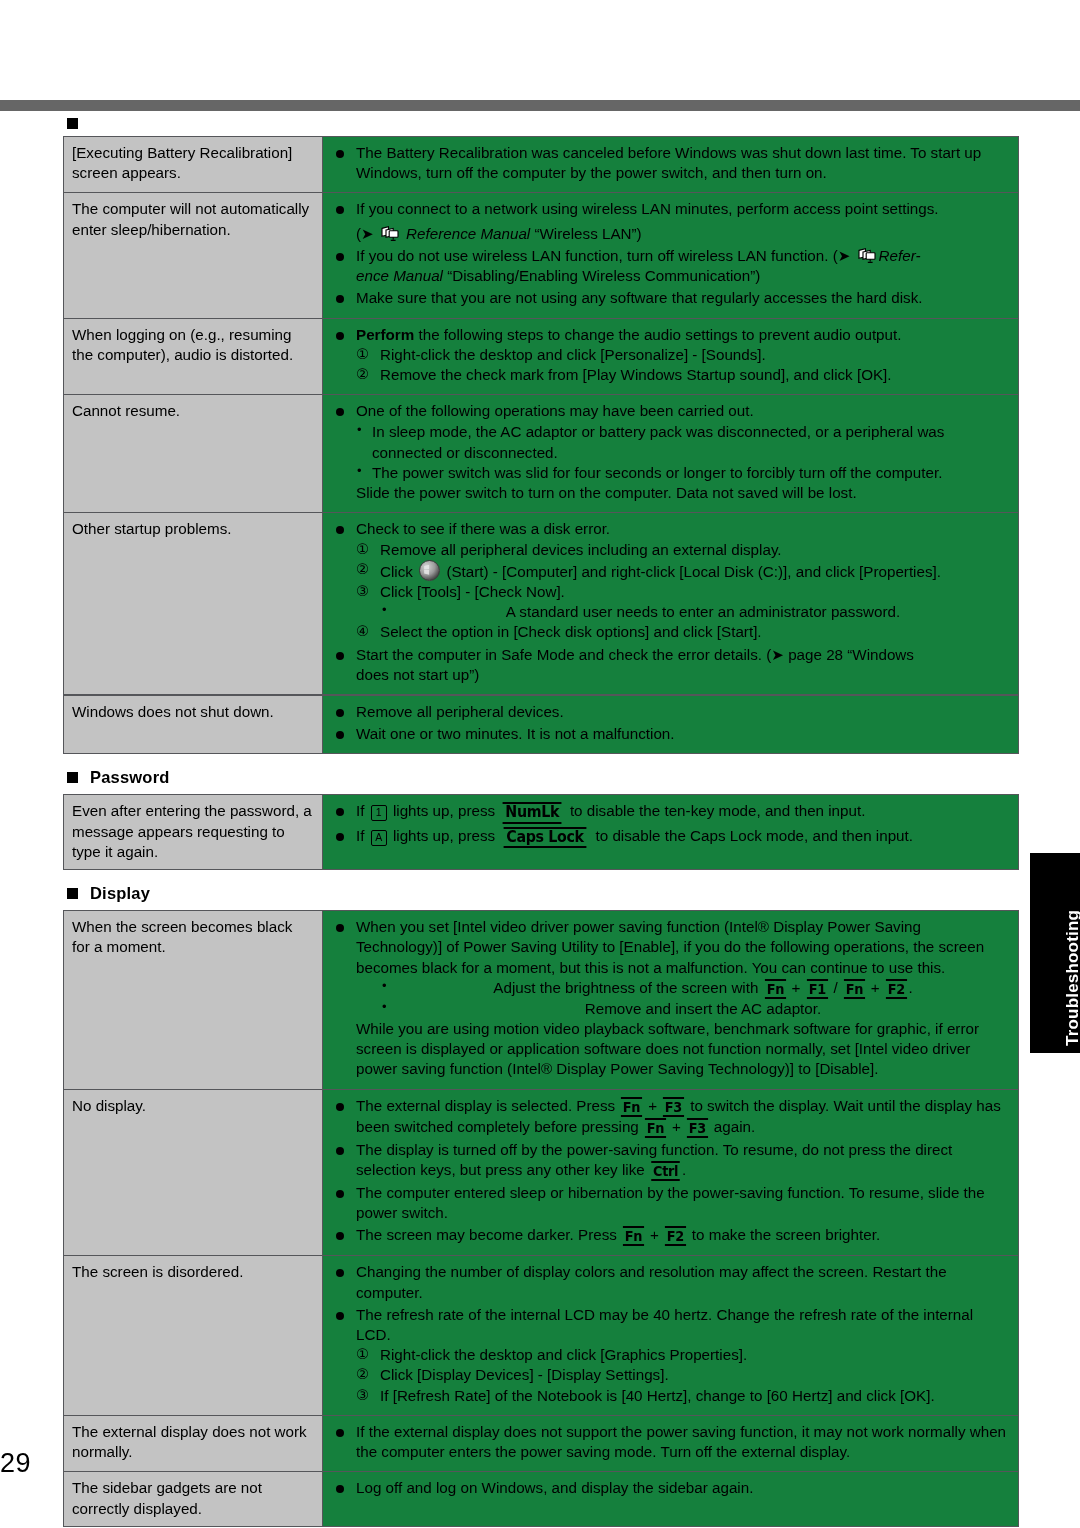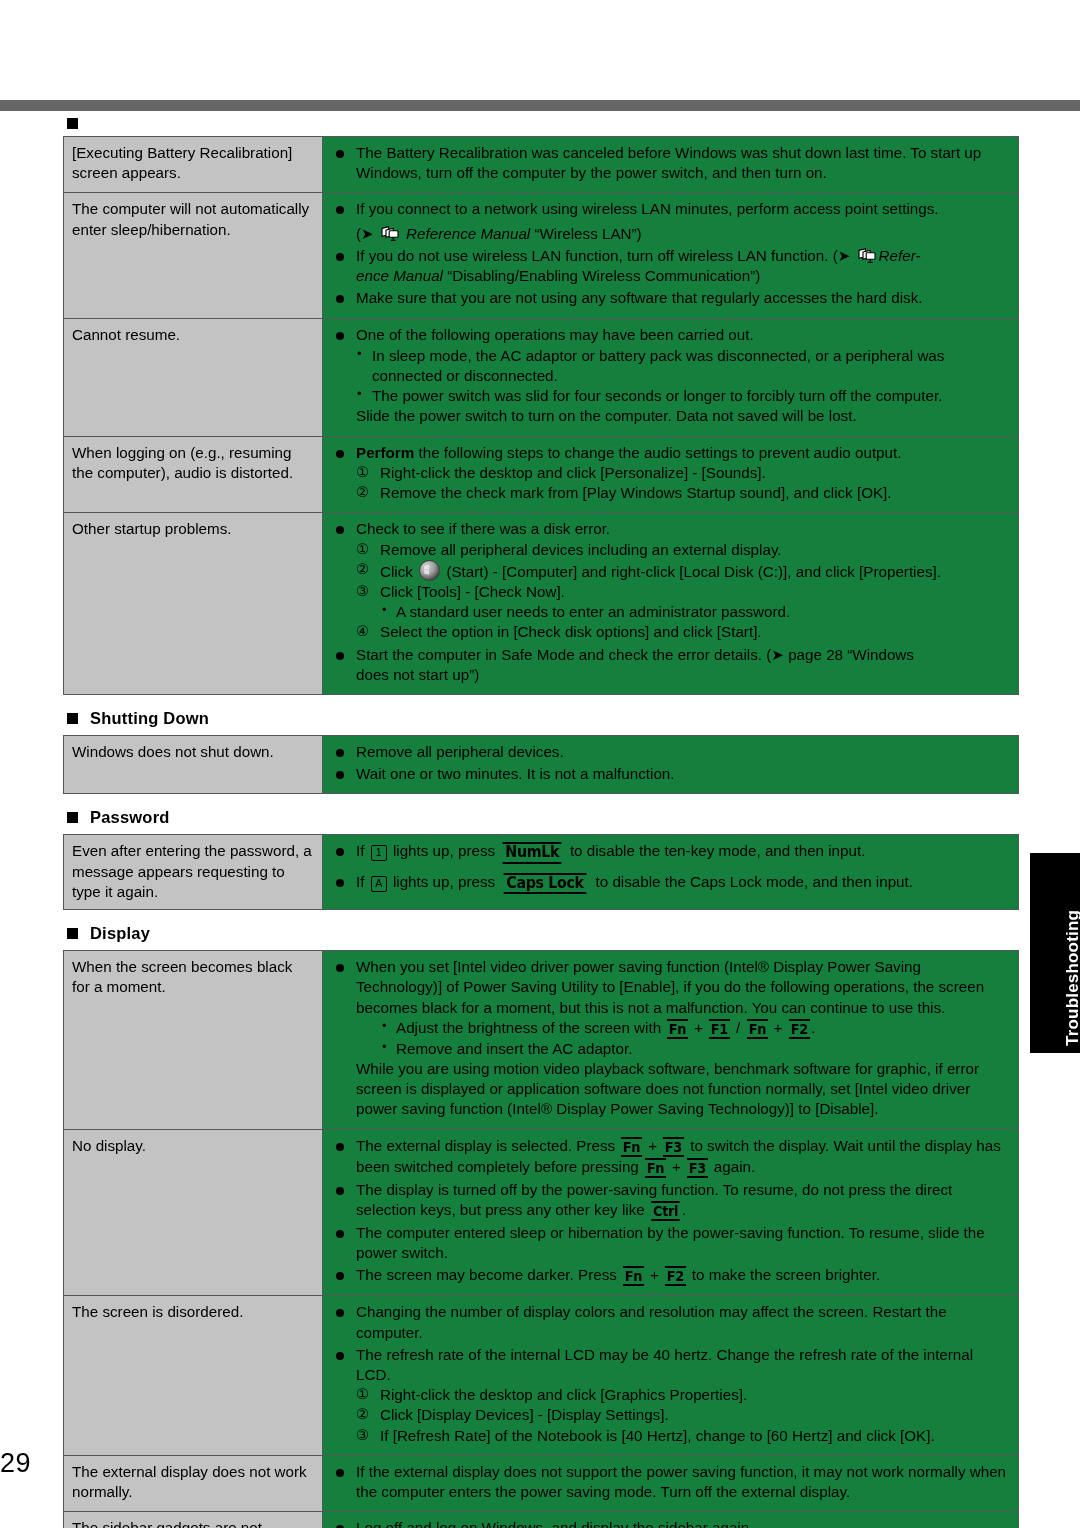--- a/index.html
+++ b/index.html
@@ -53,21 +53,21 @@
     content:"";position:absolute;left:5px;top:7px;
     width:8px;height:8px;border-radius:50%;background:#000;
   }
   .sub{margin:0;padding:0;list-style:none;}
   .sub > li{position:relative;padding-left:16px;}
   .sub > li::before{
     content:"\2022";position:absolute;left:1px;top:-1px;font-size:13px;
   }
   .num{position:relative;padding-left:24px;display:block;}
   .num > .cn{position:absolute;left:0;top:0;font-size:14.5px;}
-  .ind2{padding-left:40px;display:block;position:relative;}
+  .ind2{padding-left:40px;display:block;position:relative;text-align:center;}
   .ind2::before{content:"\2022";position:absolute;left:26px;top:-1px;font-size:13px;}
   
   .key{
     display:inline-block;font-family:"DejaVu Sans",sans-serif;
     font-weight:bold;font-size:14px;line-height:1.0;
     padding:1px 2px 1px 2px;
     border-top:2.2px solid #000;border-bottom:2.2px solid #000;
     letter-spacing:-.4px;
     transform:scaleX(.92);transform-origin:center;
     margin:0 1px;vertical-align:-1px;
@@ -157,43 +157,43 @@
                   </svg>
             </span><span class="it">Refer-</span><br>
             <span class="it">ence Manual</span> <span>“Disabling/Enabling Wireless Communication”)</span>
           </li>
           <li>Make sure that you are not using any software that regularly accesses the hard disk.</li>
         </ul>
       </td>
     </tr>
 
     <tr>
+      <td class="sym">When logging on (e.g., resuming the computer), audio is distorted.</td>
+      <td class="sol">
+        <ul class="b">
+          <li>
+            <b>Perform</b><span> the following steps to change the audio settings to prevent audio output.</span>
+            <span class="num"><span class="cn">①</span><span>Right-click the desktop and click [Personalize] - [Sounds].</span></span>
+            <span class="num"><span class="cn">②</span><span>Remove the check mark from [Play Windows Startup sound], and click [OK].</span></span>
+          </li>
+        </ul>
+      </td>
+    </tr>
+
+    <tr>
       <td class="sym">Cannot resume.</td>
       <td class="sol">
         <ul class="b">
           <li>
             <span>One of the following operations may have been carried out.</span>
             <ul class="sub" style="margin-top:1px">
               <li>In sleep mode, the AC adaptor or battery pack was disconnected, or a peripheral was connected or disconnected.</li>
               <li><span>The power switch was slid for four seconds or longer to forcibly turn off the computer.</span></li>
             </ul>
             <span style="display:block;margin-left:0px">Slide the power switch to turn on the computer. Data not saved will be lost.</span>
-          </li>
-        </ul>
-      </td>
-    </tr>
-
-    <tr>
-      <td class="sym">When logging on (e.g., resuming the computer), audio is distorted.</td>
-      <td class="sol">
-        <ul class="b">
-          <li>
-            <b>Perform</b><span> the following steps to change the audio settings to prevent audio output.</span>
-            <span class="num"><span class="cn">①</span><span>Right-click the desktop and click [Personalize] - [Sounds].</span></span>
-            <span class="num"><span class="cn">②</span><span>Remove the check mark from [Play Windows Startup sound], and click [OK].</span></span>
           </li>
         </ul>
       </td>
     </tr>
 
     <tr>
       <td class="sym">Other startup problems.</td>
       <td class="sol">
         <ul class="b">
           <li>
@@ -209,24 +209,20 @@
           <li>
             <span>Start the computer in Safe Mode and check the error details. (</span><span class="arrow">➤</span><span> page 28 “Windows</span><br>
             <span>does not start up”)</span>
           </li>
         </ul>
       </td>
     </tr>
   </tbody>
     </table>
 
-  <div class="sect-head">
-    <span class="sq"></span>
-    <span>Shutting Down</span>
-  </div>
 
   <table class="tb">
     <tbody>
         <tr>
       <td class="sym">Windows does not shut down.</td>
       <td class="sol">
         <ul class="b">
           <li>Remove all peripheral devices.</li>
           <li>Wait one or two minutes. It is not a malfunction.</li>
         </ul>
@@ -239,21 +235,21 @@
     <span class="sq"></span>
     <span>Password</span>
   </div>
 
   <table class="tb">
     <tbody>
         <tr>
       <td class="sym">Even after entering the password, a message appears requesting to type it again.</td>
       <td class="sol">
         <ul class="b">
-          <li style="margin-bottom:8px">
+          <li style="margin-bottom:2px">
             <span>If</span>
             <span class="ledbox">1</span>
             <span>lights up, press</span>
             <span class="key wide">NumLk</span>
             <span>to disable the ten-key mode, and then input.</span>
           </li>
           <li>
             <span>If</span>
             <span class="ledbox">A</span>
             <span>lights up, press</span>

